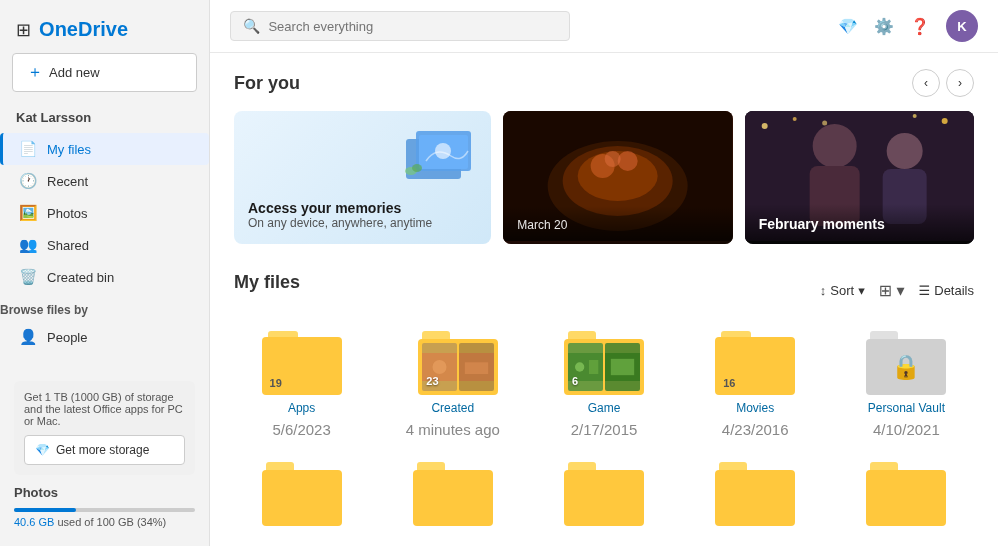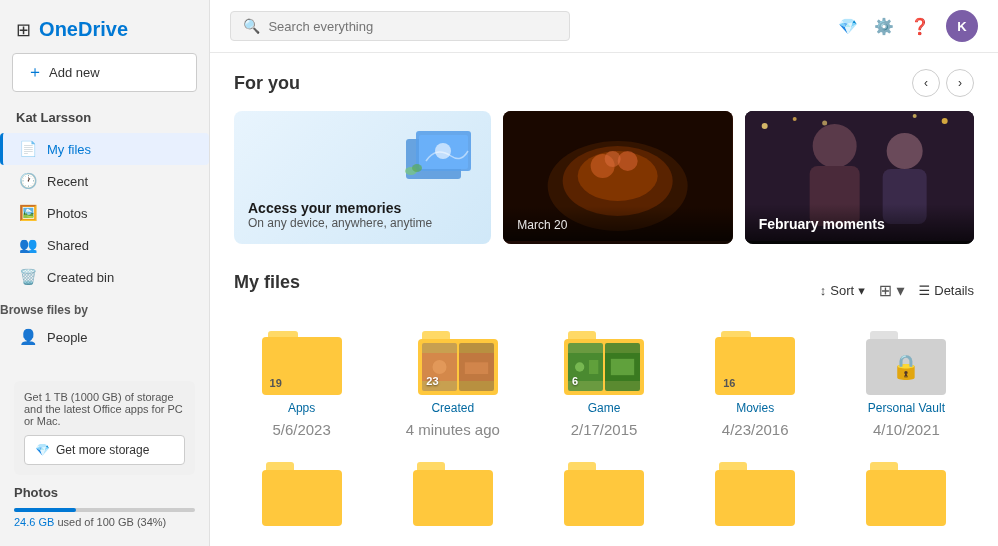--- a/index.html
+++ b/index.html
@@ -130,21 +130,21 @@
       <button class="get-more-storage-btn">
         <span class="diamond-icon">💎</span>
         <span>Get more storage</span>
       </button>
     </div>
     <div class="storage-title" style="margin-top:10px;">Photos</div>
     <div class="storage-bar-bg">
       <div class="storage-bar-fill"></div>
     </div>
     <div class="storage-text">
-      <span style="color:#0078d4; cursor:pointer;">24.6 GB</span>
+      <span style="color:#0078d4; cursor:pointer;">40.6 GB</span>
       <span> used of 100 GB (34%)</span>
     </div>
   </div>
 </div>
 
 <div class="main">
 
   <div class="top-bar">
     <div class="search-bar">
       <span class="search-icon">🔍</span>

